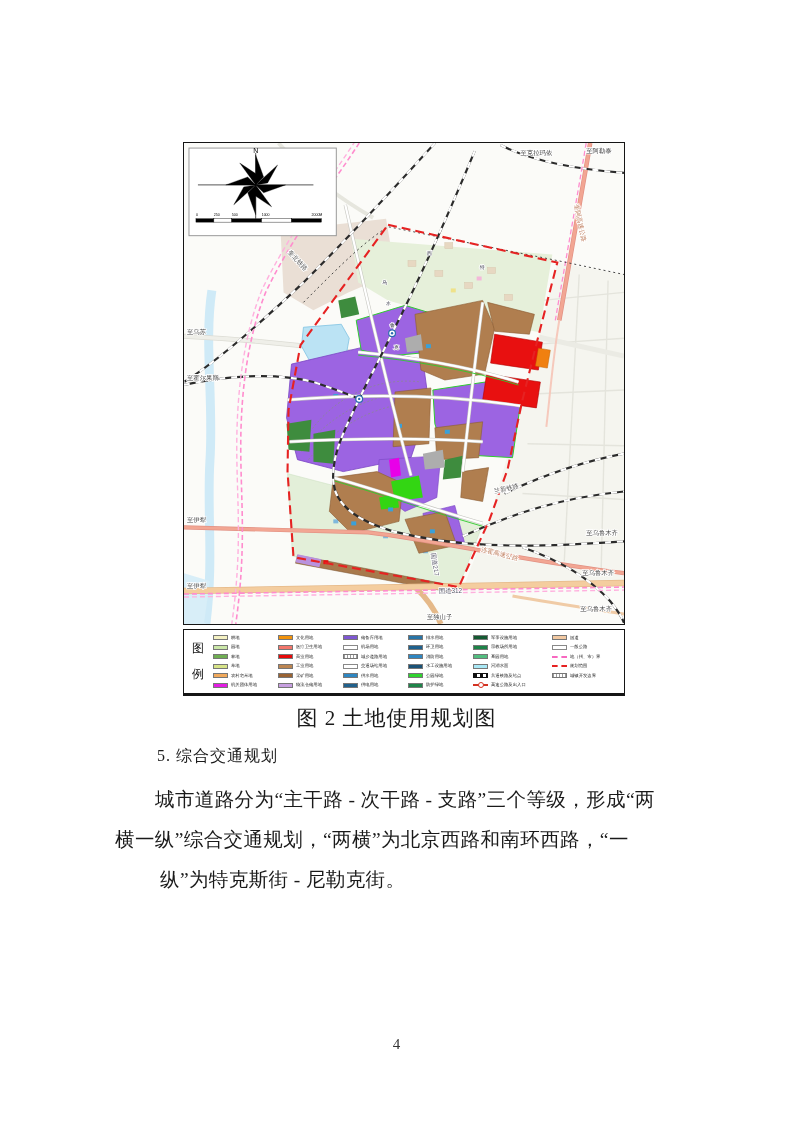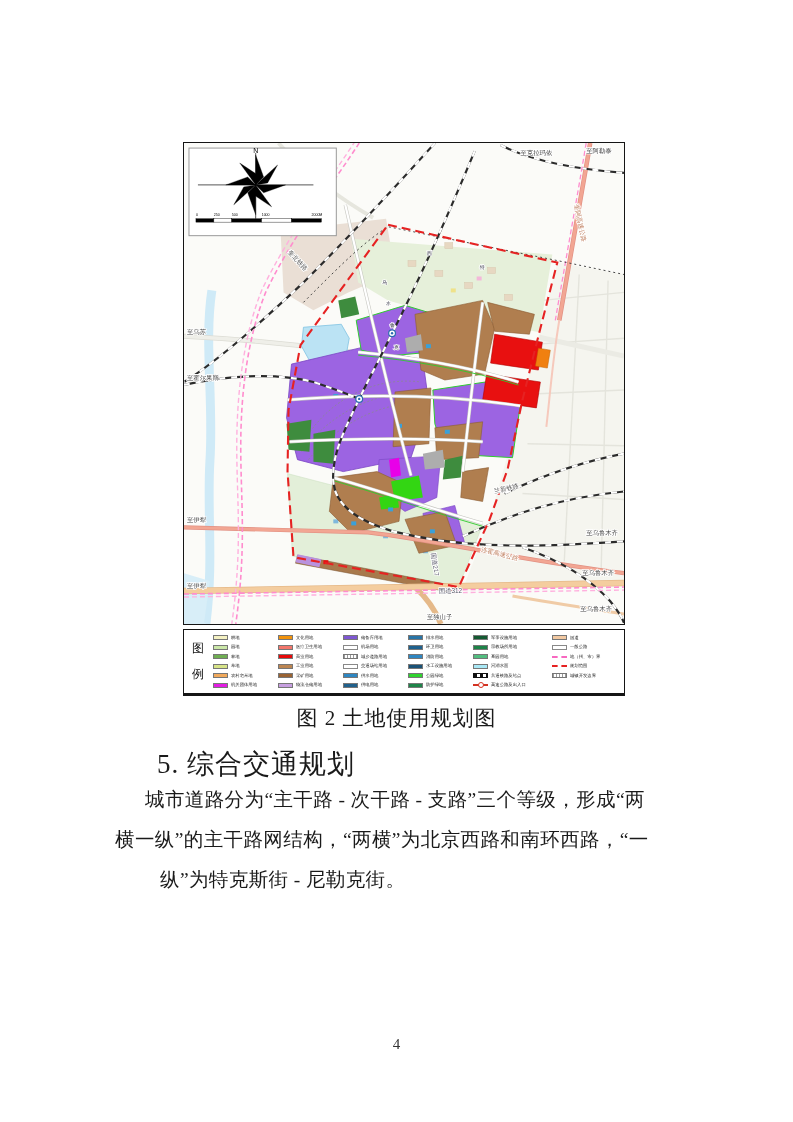--- a/index.html
+++ b/index.html
@@ -27,23 +27,23 @@
   .sw-rail{background:repeating-linear-gradient(90deg,#111 0 3px,#fff 3px 6px);border:0.6px solid #111;}
   .sw-roadred{height:2px;border:none;background:#d43322;position:relative;}
   .sw-roadred::after{content:'';position:absolute;left:5px;top:-2.5px;width:4px;height:4px;
                      border:1px solid #d43322;border-radius:50%;background:#fff;}
   .leg-label{font-size:7px;transform:scale(0.62);transform-origin:0 50%;white-space:nowrap;
              color:#222;font-family:"Liberation Sans",sans-serif;}
 
   
   .caption{position:absolute;left:0;top:704px;width:793px;text-align:center;
            font-size:21px;letter-spacing:1px;}
-  .heading{position:absolute;left:157px;top:746px;font-size:27px;letter-spacing:1px;}
+  .heading{position:absolute;left:157px;top:746px;font-size:16px;letter-spacing:1px;}
   .bline{position:absolute;font-size:19.5px;white-space:nowrap;letter-spacing:0.4px;}
-  .bl1{left:145px;top:786px;}
+  .bl1{left:155px;top:786px;}
   .bl2{left:115px;top:826px;}
   .bl3{left:115px;top:866px;margin-left:45px;}
   .pagenum{position:absolute;left:0;top:1036px;width:793px;text-align:center;font-size:15px;color:#333;}
 
   text{font-family:"Liberation Sans","DejaVu Sans",sans-serif;}
 </style>
 </head>
 <body>
 
 <div class="page">
@@ -438,16 +438,16 @@
             <span class="sw sw-grayhatch"></span>
             <span class="leg-label">城镇开发边界</span>
           </div>
         </div>
       </div>
   </div>
 
   <div class="caption">图 2 土地使用规划图</div>
   <div class="heading">5. 综合交通规划</div>
   <div class="bline bl1">城市道路分为“主干路 - 次干路 - 支路”三个等级，形成“两</div>
-  <div class="bline bl2">横一纵”的主干路网结构，“两横”为北京西路和南环西路，“一</div>
+  <div class="bline bl2">横一纵”综合交通规划，“两横”为北京西路和南环西路，“一</div>
   <div class="bline bl3">纵”为特克斯街 - 尼勒克街。</div>
   <div class="pagenum">4</div>
 </div>
 
 </body></html>

